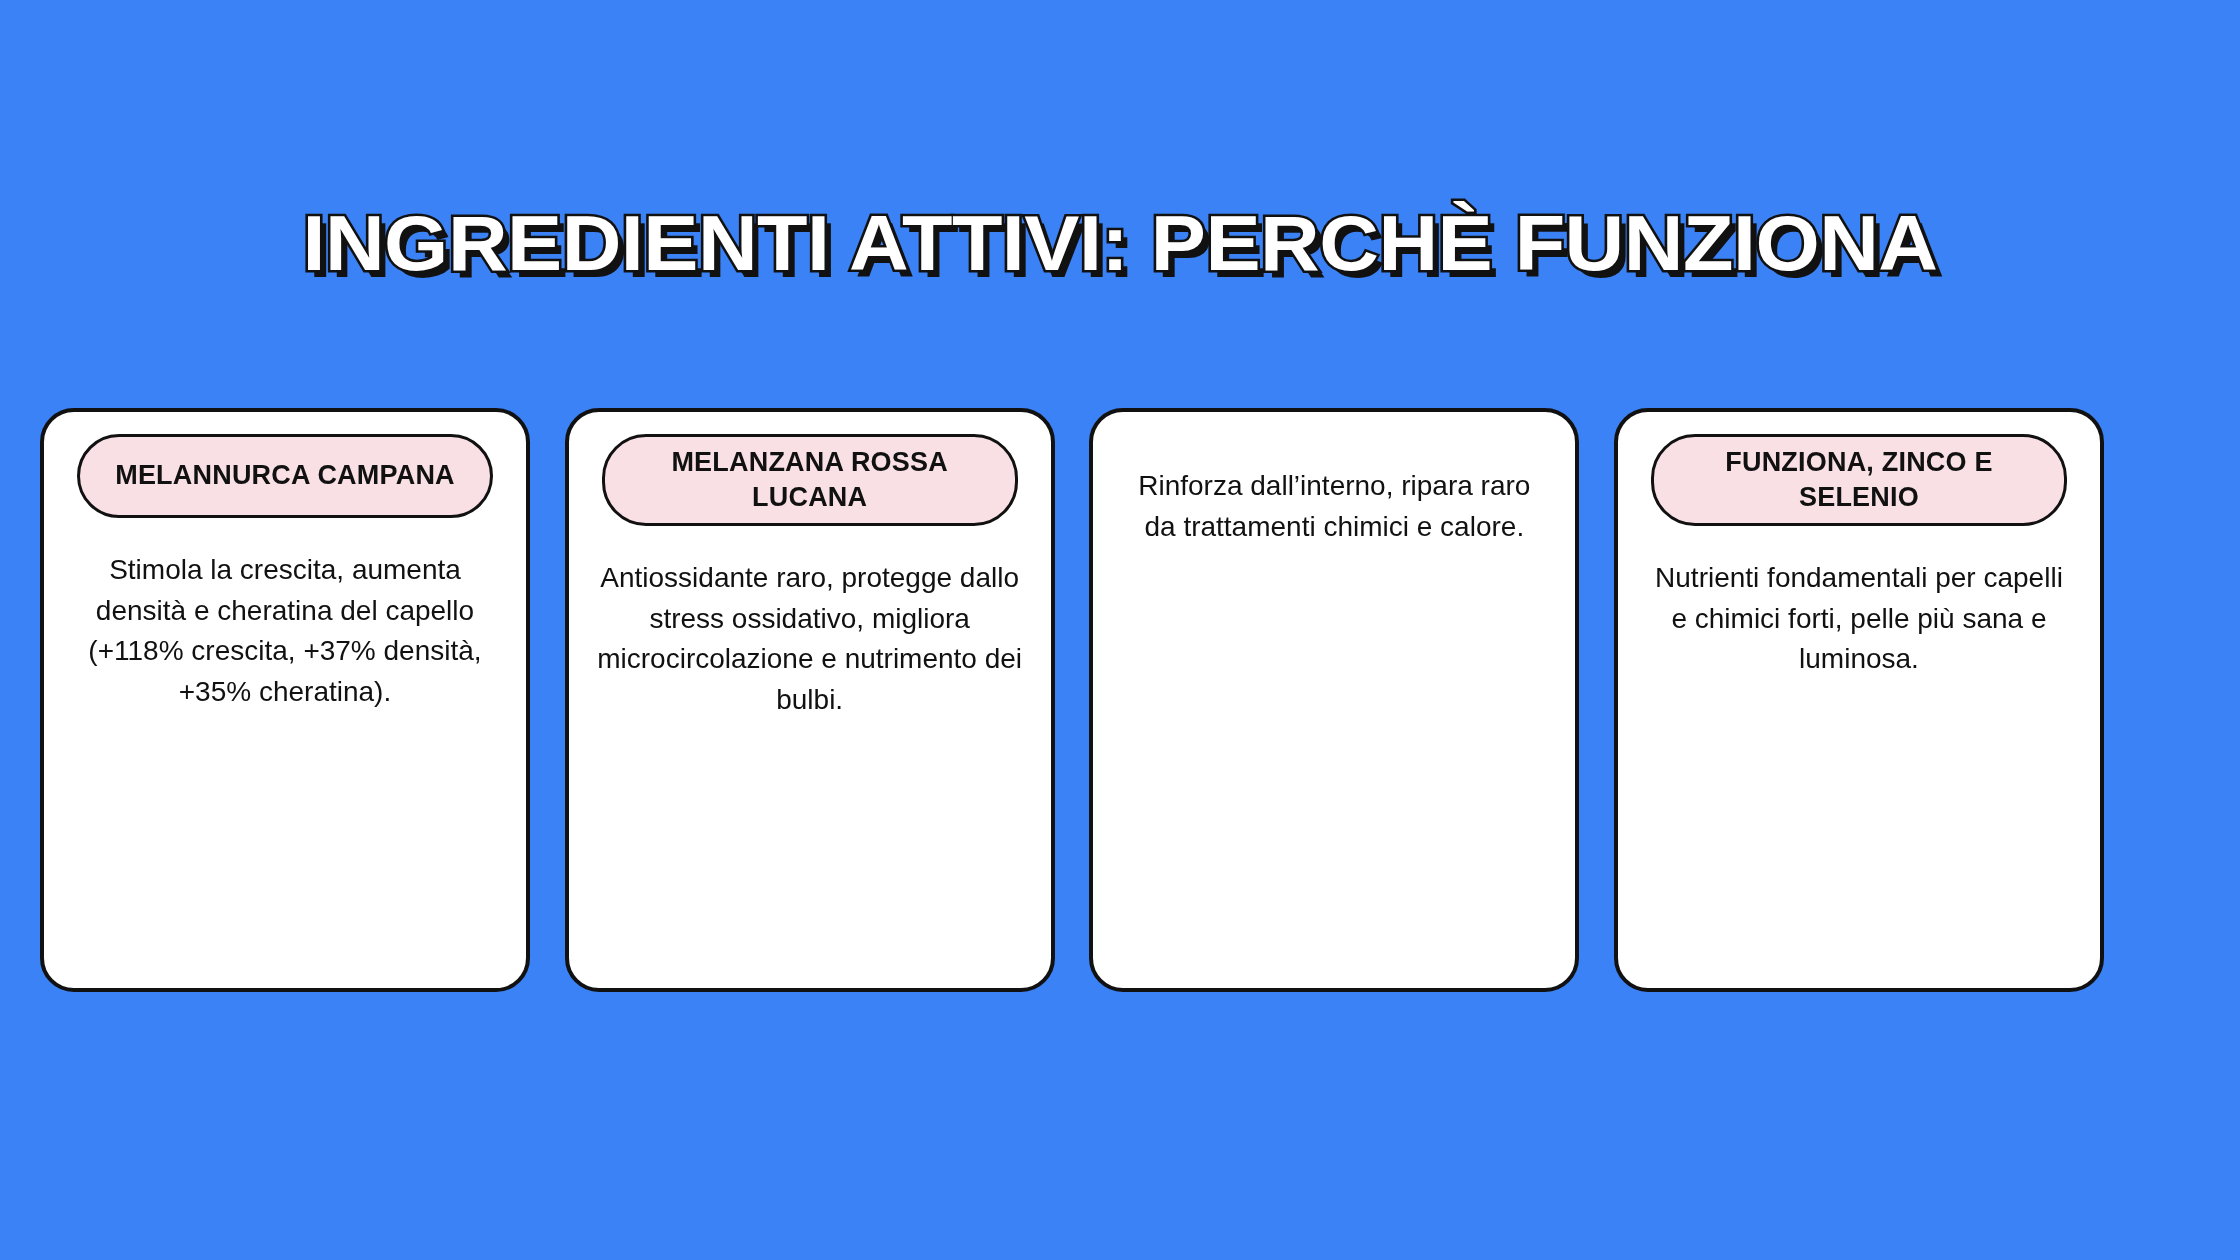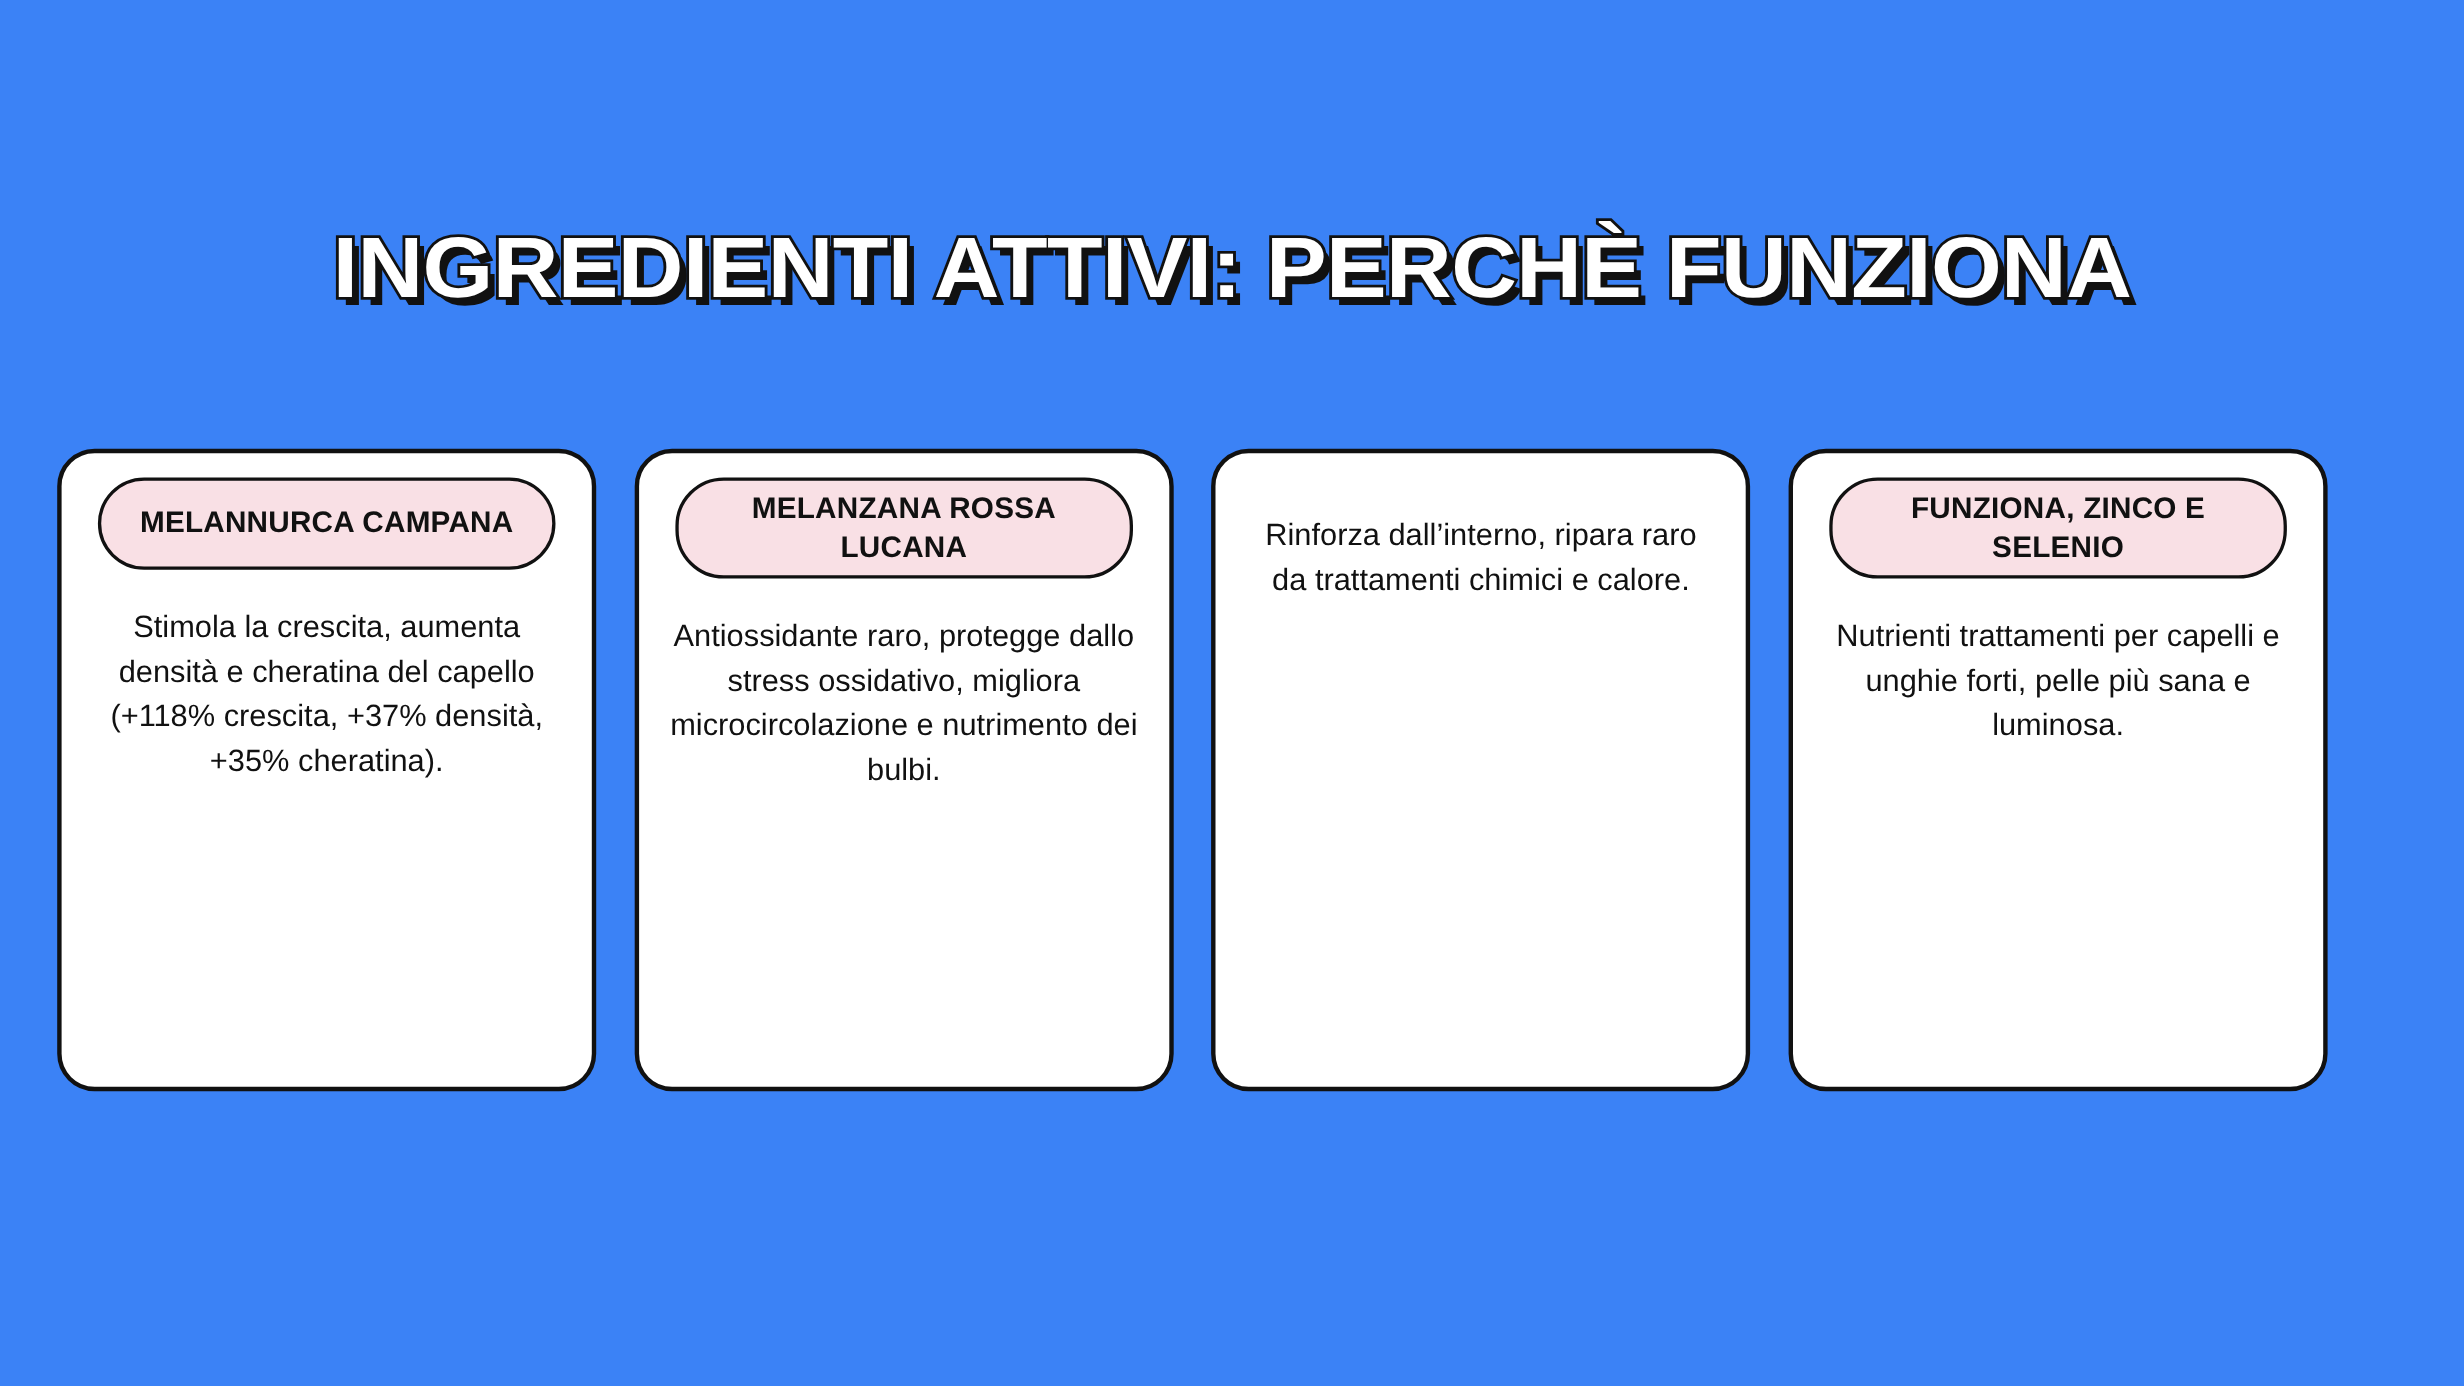--- a/index.html
+++ b/index.html
@@ -36,21 +36,21 @@
     paint-order: stroke fill;
     text-shadow: 6px 7px 0 #111111;
     white-space: nowrap;
     transform: scaleX(1.06);
     transform-origin: center top;
   }
 
   .cards {
     position: absolute;
     top: 408px;
-    left: 52px;
+    left: 40px;
     width: 2064px;
     display: flex;
     justify-content: space-between;
     gap: 20px;
   }
 
   .card {
     width: 490px;
     height: 584px;
     background: #ffffff;
@@ -109,17 +109,17 @@
       <div class="card-badge">MELANZANA ROSSA LUCANA</div>
       <div class="card-body">Antiossidante raro, protegge dallo stress ossidativo, migliora microcircolazione e nutrimento dei bulbi.</div>
     </div>
 
     <div class="card">
       <div class="card-body">Rinforza dall’interno, ripara raro da trattamenti chimici e calore.</div>
     </div>
 
     <div class="card">
       <div class="card-badge">FUNZIONA, ZINCO E SELENIO</div>
-      <div class="card-body">Nutrienti trattamenti per capelli e unghie forti, pelle più sana e luminosa.</div>
+      <div class="card-body">Nutrienti fondamentali per capelli e chimici forti, pelle più sana e luminosa.</div>
     </div>
 
   </div>
 </div>
 
 </body></html>

